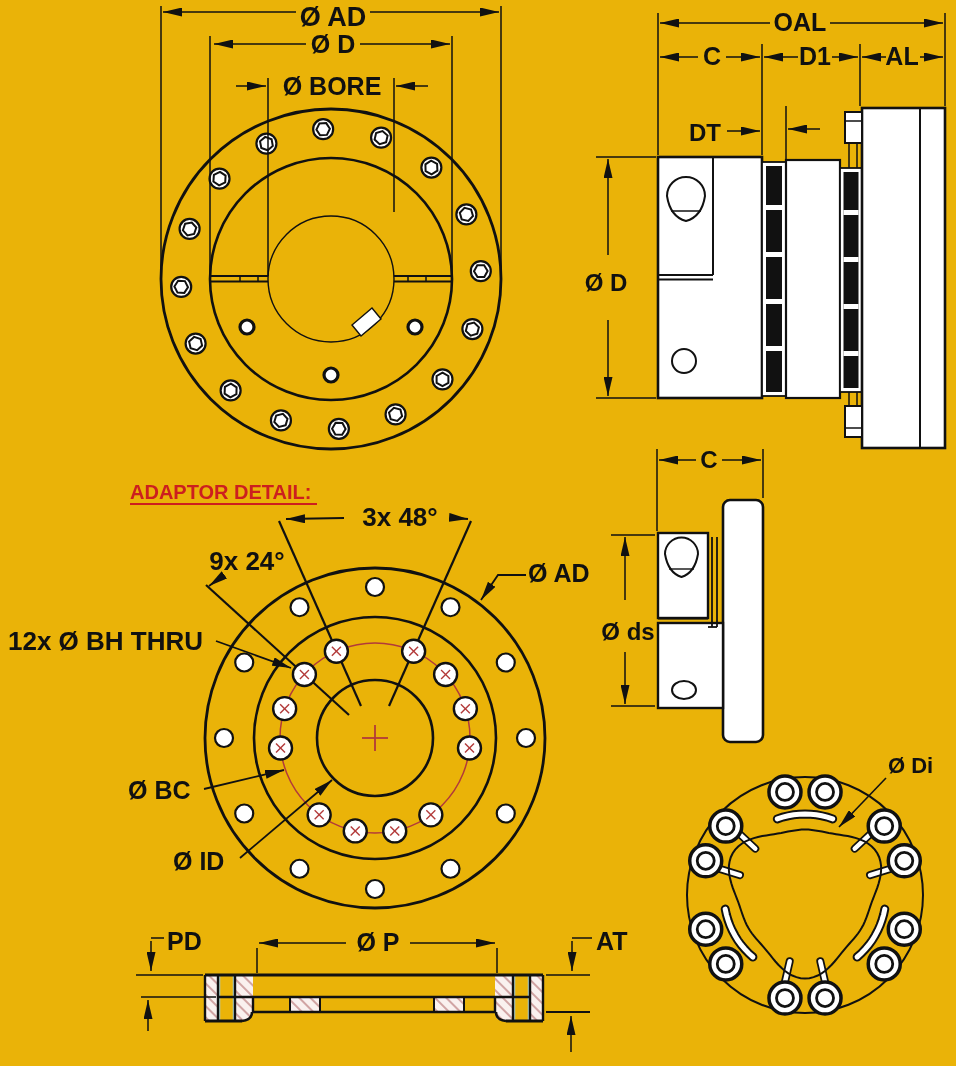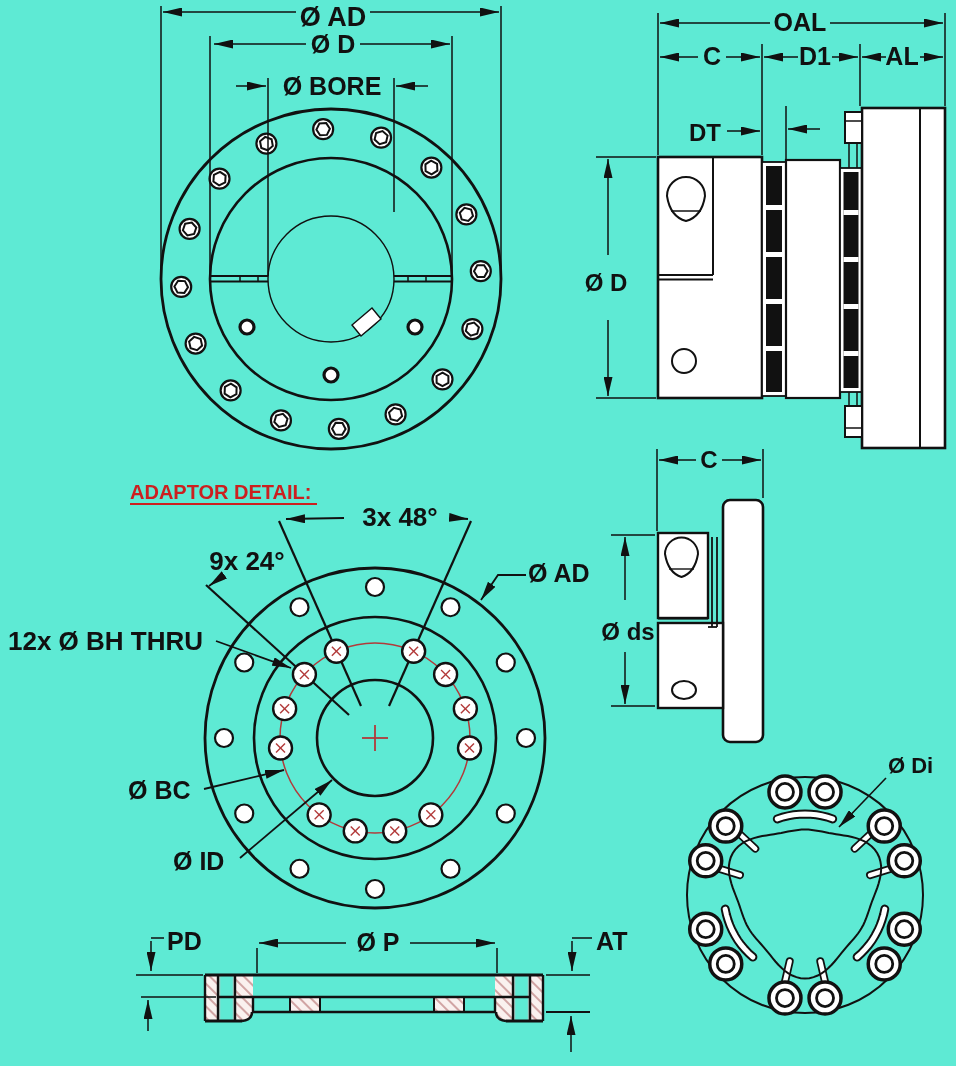--- a/index.html
+++ b/index.html
@@ -1,16 +1,16 @@
 <!DOCTYPE html>
 <html><head>
 <meta charset="utf-8">
 <style>
   html,body{margin:0;padding:0;background:#fff;}
-  .stage{width:956px;height:1066px;position:relative;background:#5eead4;}
+  .stage{width:956px;height:1066px;position:relative;background:#eab308;}
   .lbl{font-family:"Liberation Sans", sans-serif;font-weight:bold;fill:#111;}
   .lbl-red{font-family:"Liberation Sans", sans-serif;font-weight:bold;fill:#cc1f1f;}
   svg line, svg path, svg rect, svg circle, svg ellipse, svg polygon{vector-effect:none;}
 </style>
 </head>
 <body>
 
 <div class="stage">
 <svg width="956" height="1066" viewBox="0 0 956 1066" xmlns="http://www.w3.org/2000/svg">
   <defs>

